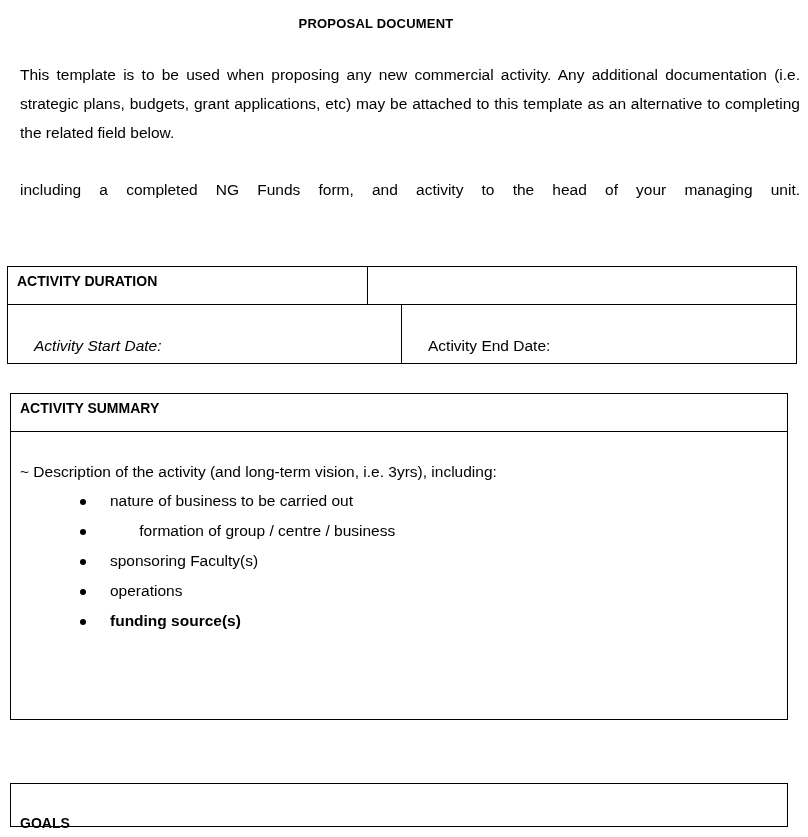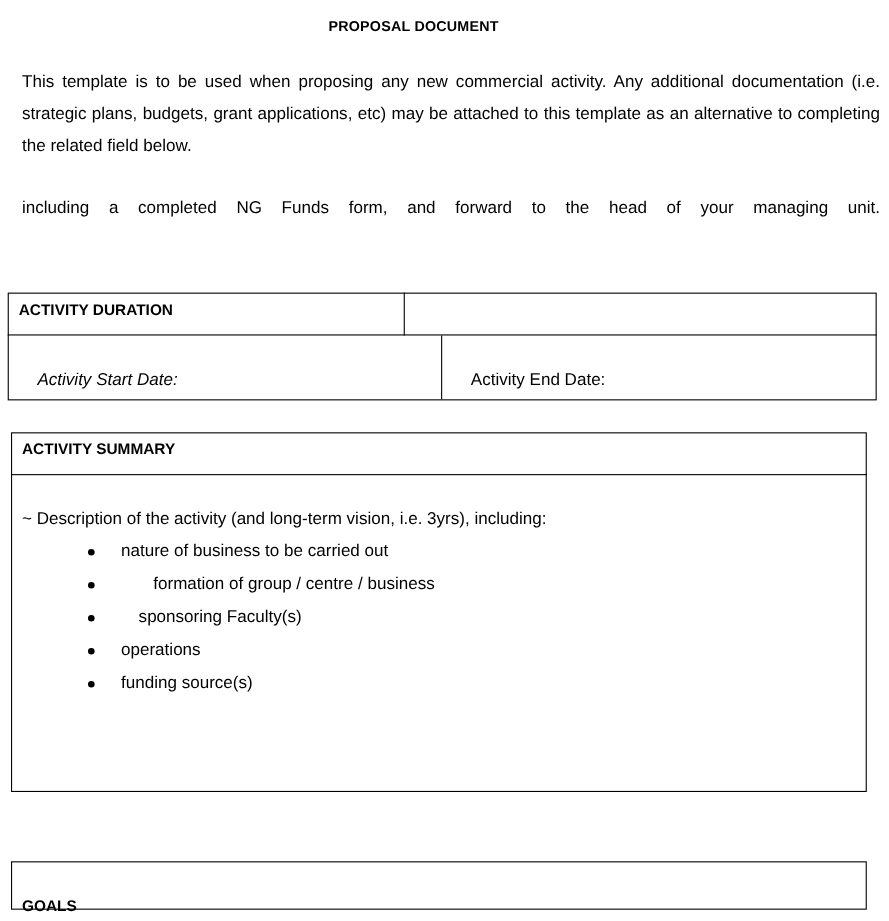--- a/index.html
+++ b/index.html
@@ -30,21 +30,21 @@
     }
   </style>
 </head>
 <body>
 
 <div class="title">PROPOSAL DOCUMENT</div>
 
 <div class="para p1">This template is to be used when proposing any new commercial activity.  Any additional documentation (i.e. strategic plans, budgets, grant applications, etc) may be attached to this template as an alternative to completing the related field below.</div>
 
 <div class="para p2">
-  <span class="line2">including a completed NG Funds form, and forward to the head of your managing unit.</span>
+  <span class="line2">including a completed NG Funds form, and activity to the head of your managing unit.</span>
 </div>
 
 <div>
   <div class="box" style="left:7px; top:266px; width:790px; height:98px;"></div>
   <div class="hline" style="left:7px; top:304px; width:790px;"></div>
   <div class="vline" style="left:367px; top:266px; height:39px;"></div>
   <div class="vline" style="left:401px; top:305px; height:58px;"></div>
   <div class="hdr" style="left:17px; top:273px;">ACTIVITY DURATION</div>
   <div class="lbl" style="left:370px; top:268px; width:424px; height:35px;"></div>
   <div class="lbl" style="left:34px; top:337px;font-style:italic;">Activity Start Date:</div>
@@ -60,26 +60,26 @@
   <div class="lbl" style="left:20px; top:463px;">~ Description of the activity (and long-term vision, i.e. 3yrs), including:</div>
 
   <div>
     <div class="bullet-dot" style="left:80px; top:499px;"></div>
     <div class="bullet-item" style="left:110px; top:492px;">nature of business to be carried out</div>
 
     <div class="bullet-dot" style="left:80px; top:529px;"></div>
     <div class="bullet-item" style="left:110px; top:522px;margin-left:25px;"> formation of group / centre / business</div>
 
     <div class="bullet-dot" style="left:80px; top:559px;"></div>
-    <div class="bullet-item" style="left:126px; top:552px;">sponsoring Faculty(s)</div>
+    <div class="bullet-item" style="left:110px; top:552px;">sponsoring Faculty(s)</div>
 
     <div class="bullet-dot" style="left:80px; top:589px;"></div>
     <div class="bullet-item" style="left:110px; top:582px;">operations</div>
 
     <div class="bullet-dot" style="left:80px; top:619px;"></div>
-    <div class="bullet-item" style="left:110px; top:612px;">funding source(s)</div>
+    <div class="bullet-item" style="left:110px; top:612px;font-weight:bold;">funding source(s)</div>
   </div>
 </div>
 
 <div>
   <div class="box" style="left:10px; top:783px; width:778px; height:44px;"></div>
   <div class="hdr" style="left:20px; top:815px;">GOALS</div>
 </div>
 
 </body></html>

